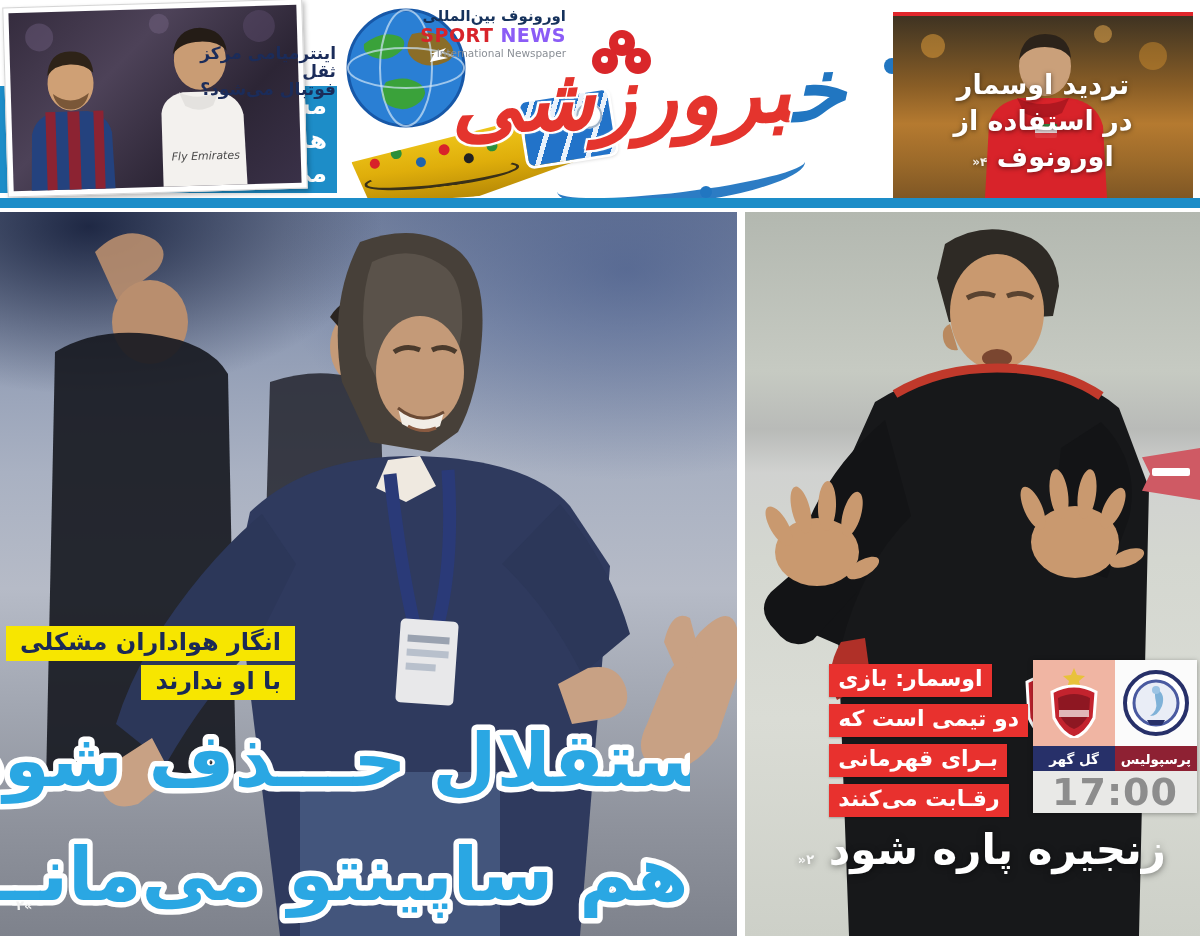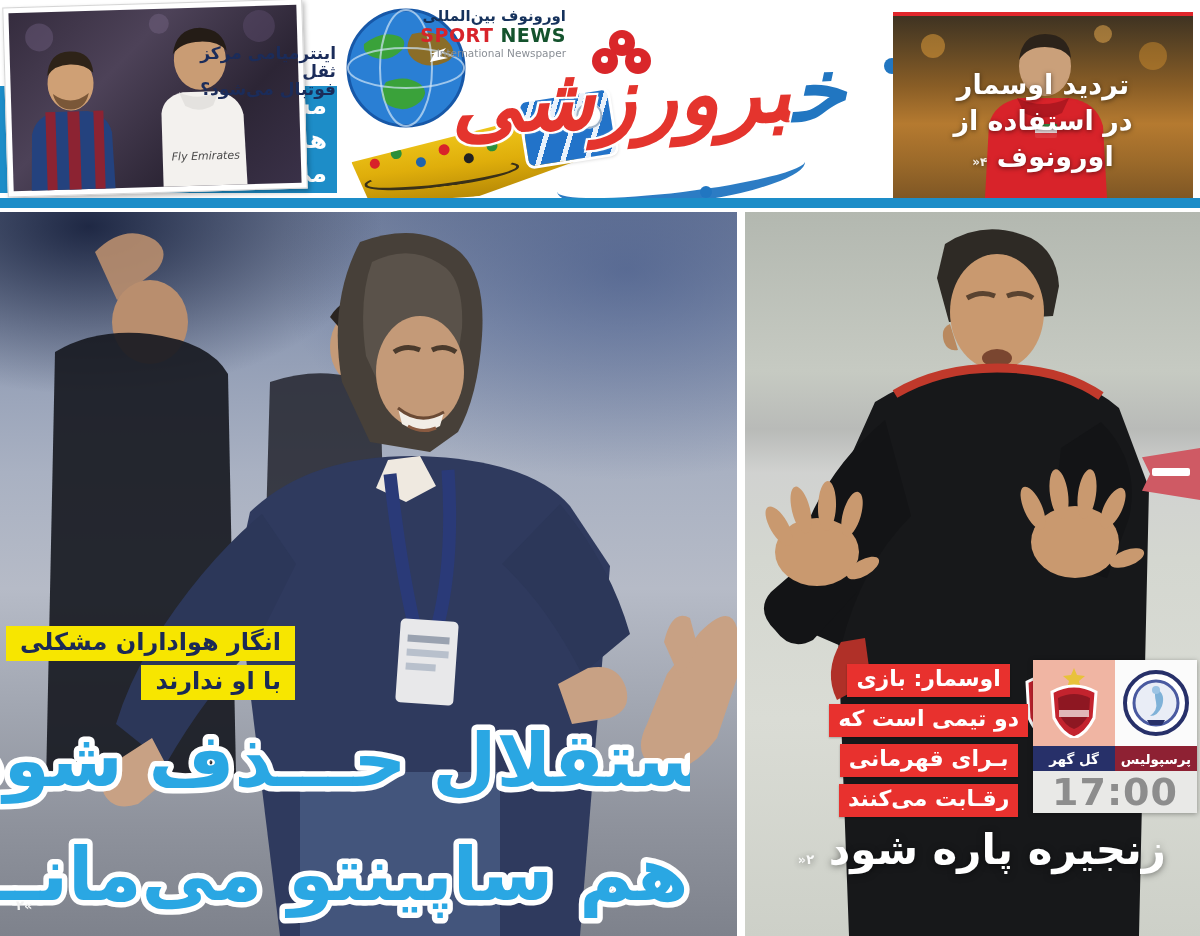--- a/index.html
+++ b/index.html
@@ -42,21 +42,21 @@
   .trefoil{position:absolute;left:592px;top:30px;width:62px;height:46px;z-index:4;}
   .trefoil i{position:absolute;width:26px;height:26px;border-radius:50%;background:#d9262a;}
   .trefoil i:nth-child(1){left:17px;top:0;}
   .trefoil i:nth-child(2){left:0;top:18px;}
   .trefoil i:nth-child(3){left:33px;top:18px;}
   .trefoil i::after{content:"";position:absolute;left:9px;top:8px;width:7px;height:7px;border-radius:50%;background:#fff;}
   .sportnews{position:absolute;left:404px;top:8px;width:162px;z-index:5;display:flex;
              flex-direction:column;align-items:flex-end;line-height:1.15;}
   .sportnews .fa{direction:rtl;color:#16325c;font-weight:bold;font-size:15px;}
   .sportnews .en{font-weight:bold;font-size:19px;letter-spacing:.5px;}
-  .sportnews .en .sp{color:#d8232a;} .sportnews .en .nw{color:#14532d;}
+  .sportnews .en .sp{color:#d8232a;} .sportnews .en .nw{color:#8b5cf6;}
   .sportnews .sub{color:#8a8f96;font-size:10.5px;}
   .dateblock{position:absolute;left:594px;top:10px;width:182px;z-index:5;direction:rtl;text-align:right;
              color:#16325c;font-weight:bold;font-size:11.5px;line-height:17px;}
   .dateblock .price{color:#e0262b;}
   .dateblock .url{direction:ltr;text-align:right;letter-spacing:2.2px;font-size:9.5px;color:#2b2b2b;}
   .dateblock .url .mid{color:#e0262b;}
   .osmar-card{position:absolute;left:893px;top:12px;width:300px;height:186px;z-index:5;
               border-top:4px solid #e0262b;overflow:hidden;
               background:linear-gradient(180deg,#3f3322 0%,#5d4524 16%,#8a5e26 38%,#b57a30 58%,#9c6a2a 78%,#7c5524 100%);}
   .osmar-head{position:absolute;left:0;right:0;bottom:22px;text-align:center;direction:rtl;color:#fff;
@@ -76,21 +76,21 @@
   .yellow-kicker{position:absolute;left:6px;top:414px;z-index:6;direction:rtl;text-align:right;}
   .yellow-kicker .yline{display:table;background:#f7e600;color:#1b2a55;font-weight:bold;
                         font-size:24px;padding:2px 14px 5px;margin-bottom:4px;}
   .main-headline{position:absolute;left:0;top:482px;z-index:6;}
   .page-ref-main{position:absolute;left:16px;top:686px;color:#f2f2f2;font-size:13px;font-weight:bold;z-index:7;}
   .watermark{position:absolute;right:0;top:236px;width:58px;height:52px;z-index:4;
              background:#cf5a64;clip-path:polygon(0 18%,100% 0,100% 100%,0 82%,14% 50%);}
   .watermark::after{content:"";position:absolute;left:10px;top:20px;width:38px;height:8px;background:#fff;
                     box-shadow:0 0 0 1px #cf5a64;border-radius:2px;}
   .quote{position:absolute;right:172px;top:452px;display:flex;flex-direction:column;
-         align-items:center;gap:7px;z-index:6;direction:rtl;}
+         align-items:flex-end;gap:7px;z-index:6;direction:rtl;}
   .quote span{background:#e8312e;color:#fff;font-weight:bold;font-size:22px;line-height:28px;
               padding:1px 9px 4px;white-space:nowrap;box-shadow:0 1px 2px rgba(0,0,0,.25);}
   .match{position:absolute;left:288px;top:448px;width:164px;z-index:7;box-shadow:0 1px 5px rgba(0,0,0,.35);}
   .match .logos{display:flex;height:86px;}
   .match .cell{flex:1;display:flex;align-items:center;justify-content:center;}
   .cell-p{background:#f0b5a3;} .cell-g{background:#fbfbfb;}
   .match .names{display:flex;height:25px;font-size:13.5px;font-weight:bold;color:#fff;direction:rtl;}
   .match .names div{flex:1;display:flex;align-items:center;justify-content:center;}
   .name-p{background:#8e2133;} .name-g{background:#273069;}
   .match .time{height:42px;background:#e9e9e7;color:#8d8d8d;font-weight:bold;font-size:38px;

